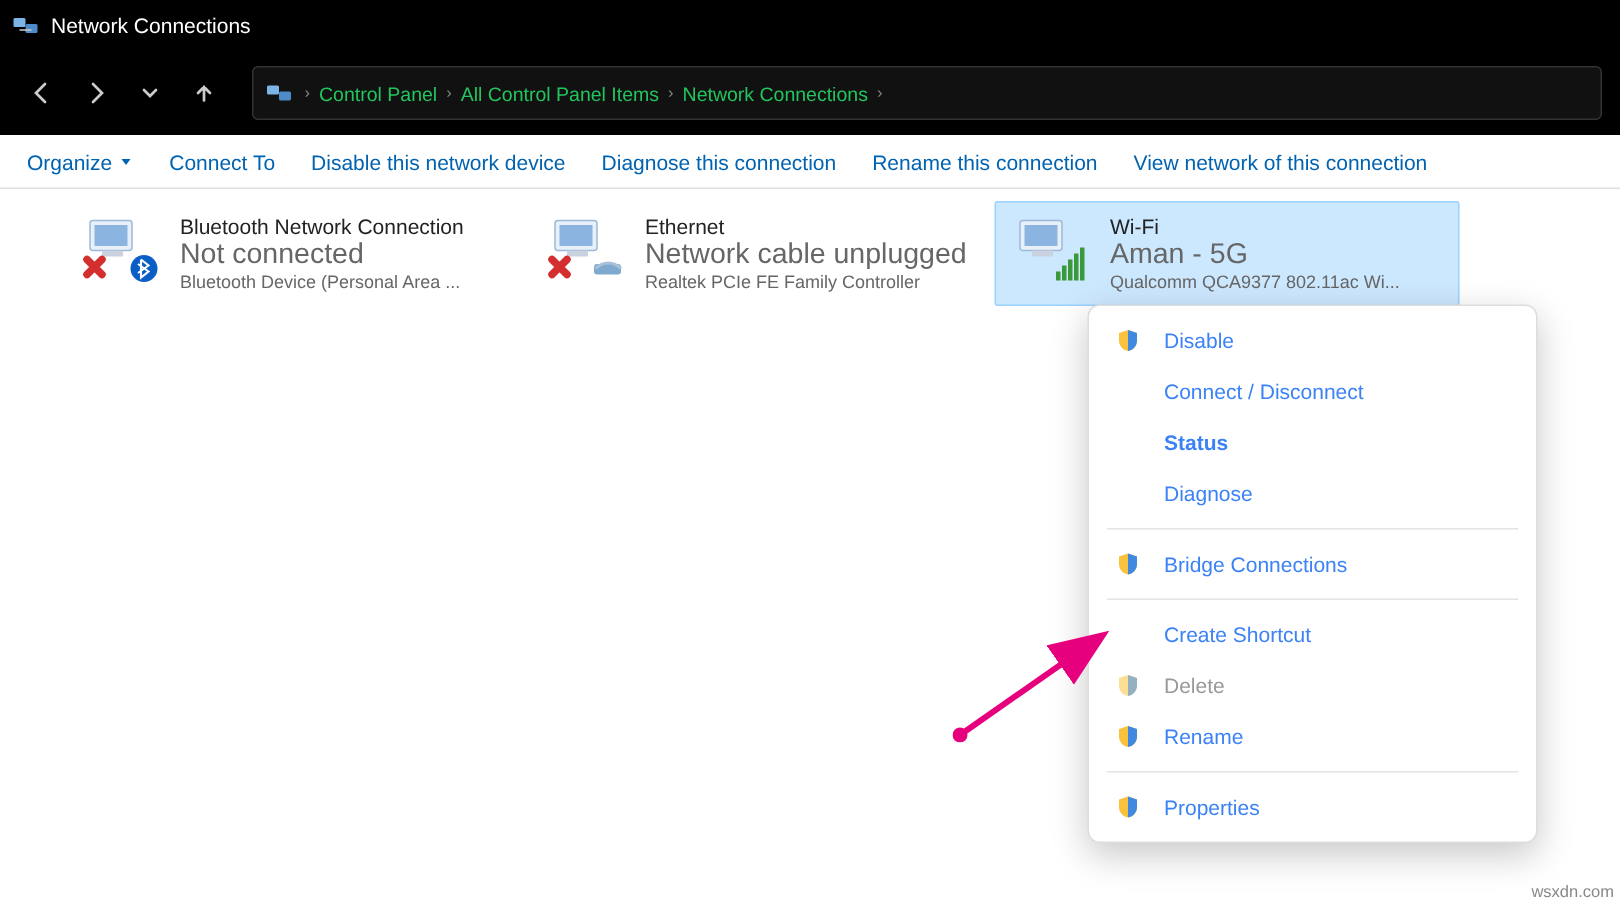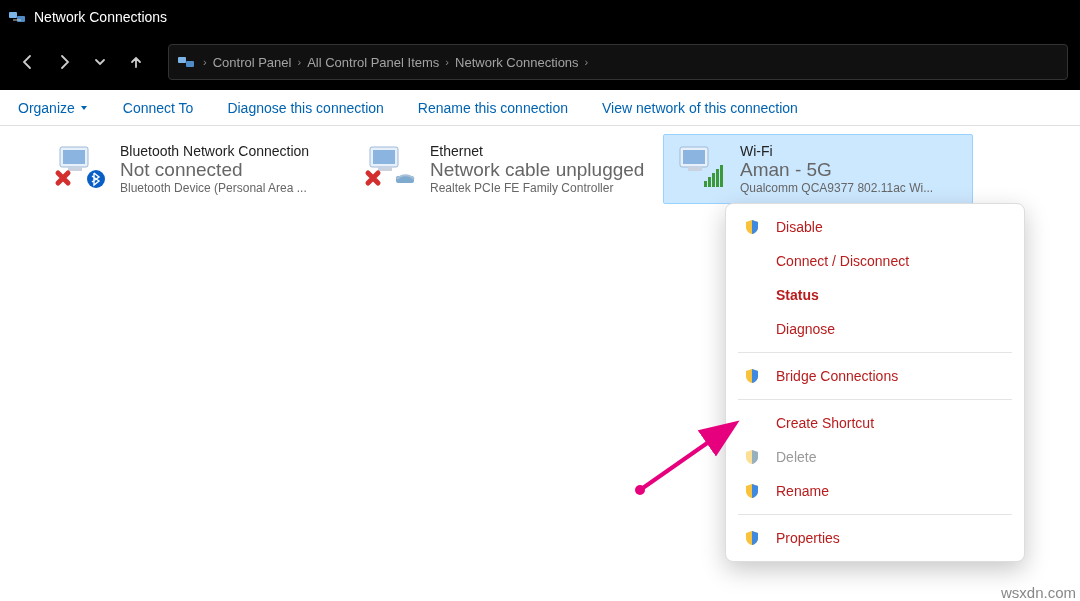--- a/index.html
+++ b/index.html
@@ -43,31 +43,31 @@
       border: 1px solid #333;
       border-radius: 4px;
       display: flex;
       align-items: center;
       padding: 0 8px;
       margin-left: 12px;
     }
     .addr-icon { margin-right: 6px; display: inline-flex; }
     .crumb {
       display: flex; align-items: center; gap: 6px;
-      color: #a3a3a3; padding: 0 4px; cursor: pointer;
+      color: #22c55e; padding: 0 4px; cursor: pointer;
     }
     .chev { color: #888; font-size: 11px; margin: 0 2px; }
     .toolbar {
       height: 36px;
       background: #fff;
       border-bottom: 1px solid #e0e0e0;
       display: flex;
       align-items: center;
       padding: 0 18px;
-      gap: 34px;
+      gap: 24px;
       color: #0063B1;
       font-size: 14px;
     }
     .tool-link { cursor: pointer; display:flex; align-items:center; gap:4px; }
     .content {
       display: flex;
       padding: 8px 8px;
       gap: 0;
       margin-left: 35px;
     }
@@ -101,37 +101,37 @@
       border: 1px solid #ddd;
       padding: 6px 0;
     }
     .menu-item {
       height: 34px;
       display: flex;
       align-items: center;
       padding: 0 16px;
       gap: 14px;
       font-size: 14px;
-      color: #b91c1c;
+      color: #3b82f6;
       cursor: pointer;
     }
     .menu-item.bold { font-weight: 600; }
     .menu-item.disabled { color: #999; }
     .menu-item .shield { width: 20px; display: flex; justify-content: center; }
     .menu-item.no-icon { padding-left: 50px; text-align: right; }
     .menu-sep { height: 1px; background: #e4e4e4; margin: 6px 12px; }
 
     .arrow {
       position: absolute;
       left: 635px;
       top: 405px;
       pointer-events: none;
     }
     .watermark {
-      position: absolute; right: 4px; bottom: 0; font-size: 15px; color: #888;
+      position: absolute; right: 4px; bottom: 0; font-size: 11px; color: #888;
     }
   </style>
 </head>
 <body>
 
 <div class="titlebar">
   <span class="titlebar-icon">
     <svg width="18" height="18" viewBox="0 0 18 18">
       <rect x="1" y="4" width="8" height="6" rx="1" fill="#7db4e8"></rect>
       <rect x="9" y="8" width="8" height="6" rx="1" fill="#4e8bc7"></rect>
@@ -181,20 +181,21 @@
 </div>
 
 <div class="toolbar">
   <span class="tool-link">
     <span>Organize</span>
     <svg width="10" height="10" viewBox="0 0 10 10">
         <path d="M2 3 L5 7 L8 3 Z" fill="#0063B1"></path>
       </svg>
   </span>
   <span class="tool-link">Connect To</span>
+  <span class="tool-link">Disable this network device</span>
   <span class="tool-link">Diagnose this connection</span>
   <span class="tool-link">Rename this connection</span>
   <span class="tool-link">View network of this connection</span>
 </div>
 
 <div class="content">
 
   <div class="netitem">
     <div class="icon-col">
       <svg width="56" height="46" viewBox="0 0 56 46">

